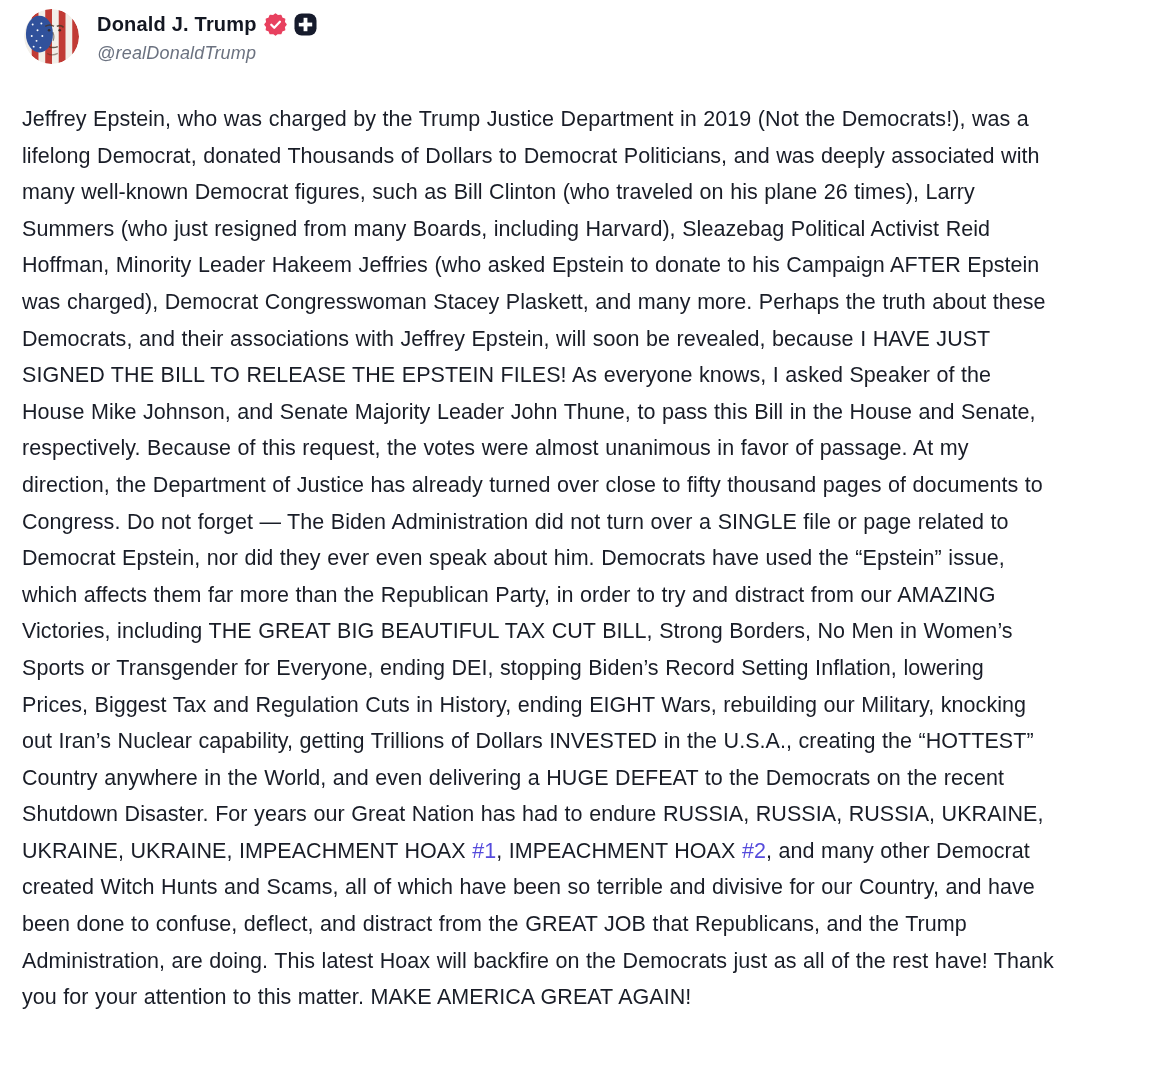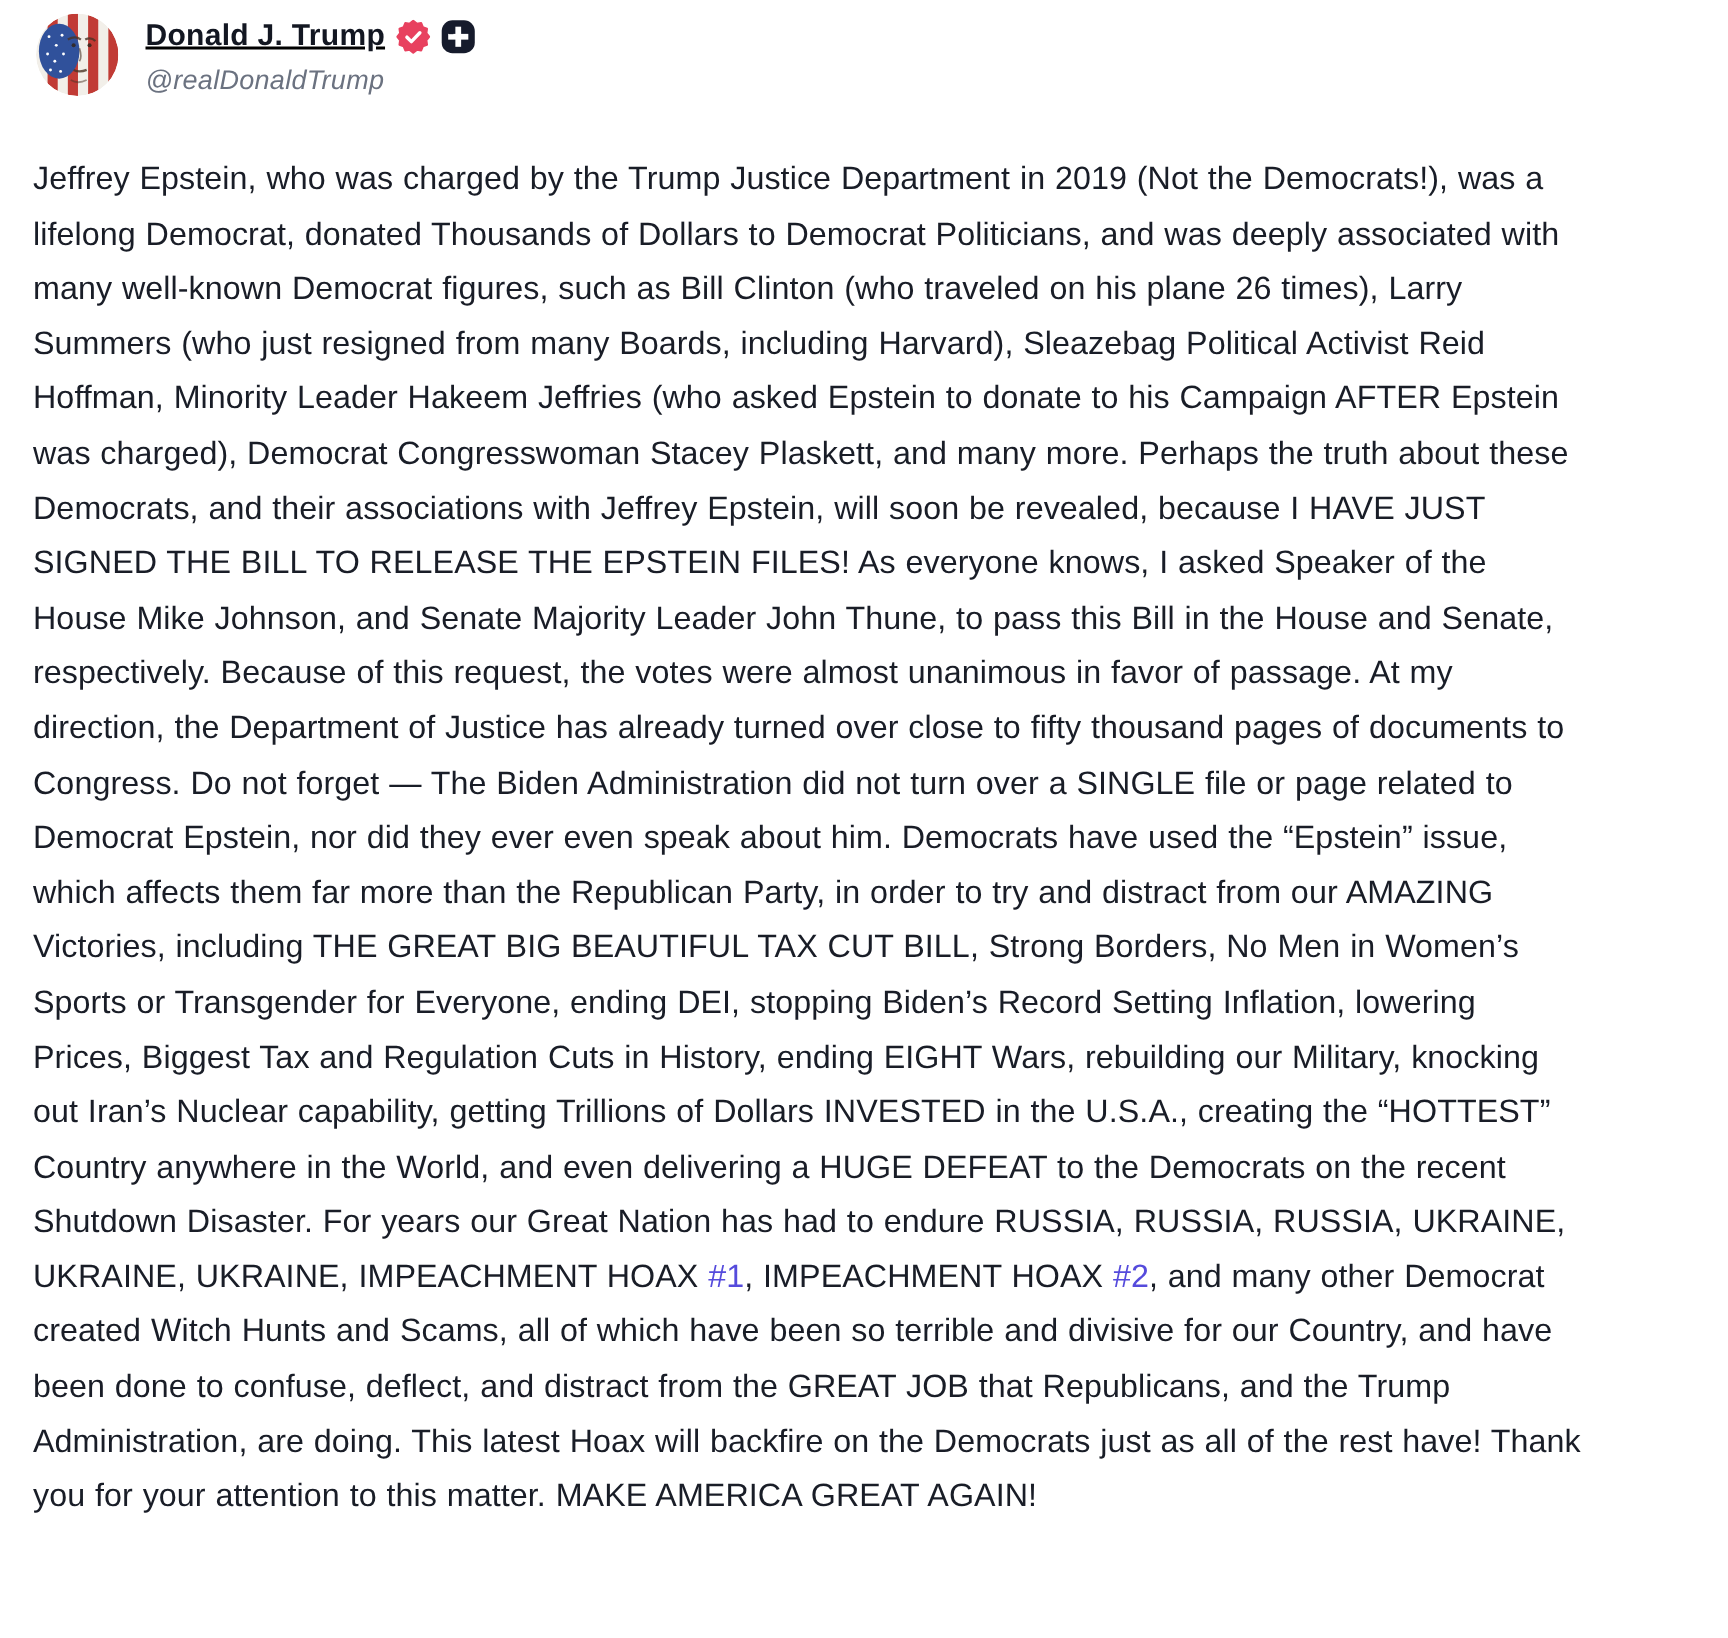--- a/index.html
+++ b/index.html
@@ -14,21 +14,21 @@
 
   
   .post-header { position: relative; height: 75px; }
   .avatar {
     position: absolute; left: 24px; top: 9px;
     width: 55px; height: 55px; border-radius: 50%;
     overflow: hidden; cursor: pointer;
   }
   .avatar svg { display: block; width: 55px; height: 55px; }
   .header-text { position: absolute; left: 97px; top: 13px; }
-  .name-row { display: flex; align-items: flex-start; gap: 7px; text-decoration: underline; }
+  .name-row { display: flex; align-items: flex-start; gap: 7px; }
   .display-name {
     font-size: 20px; font-weight: 700; color: #131722;
     letter-spacing: 0.2px; cursor: pointer;
   }
   .badge { display: inline-flex; align-items: center; }
   .badge svg { display: block; }
   .handle {
     margin-top: 7px; font-size: 18px; color: #6b7280;
     letter-spacing: 0.2px; cursor: pointer; font-style: italic;
   }

